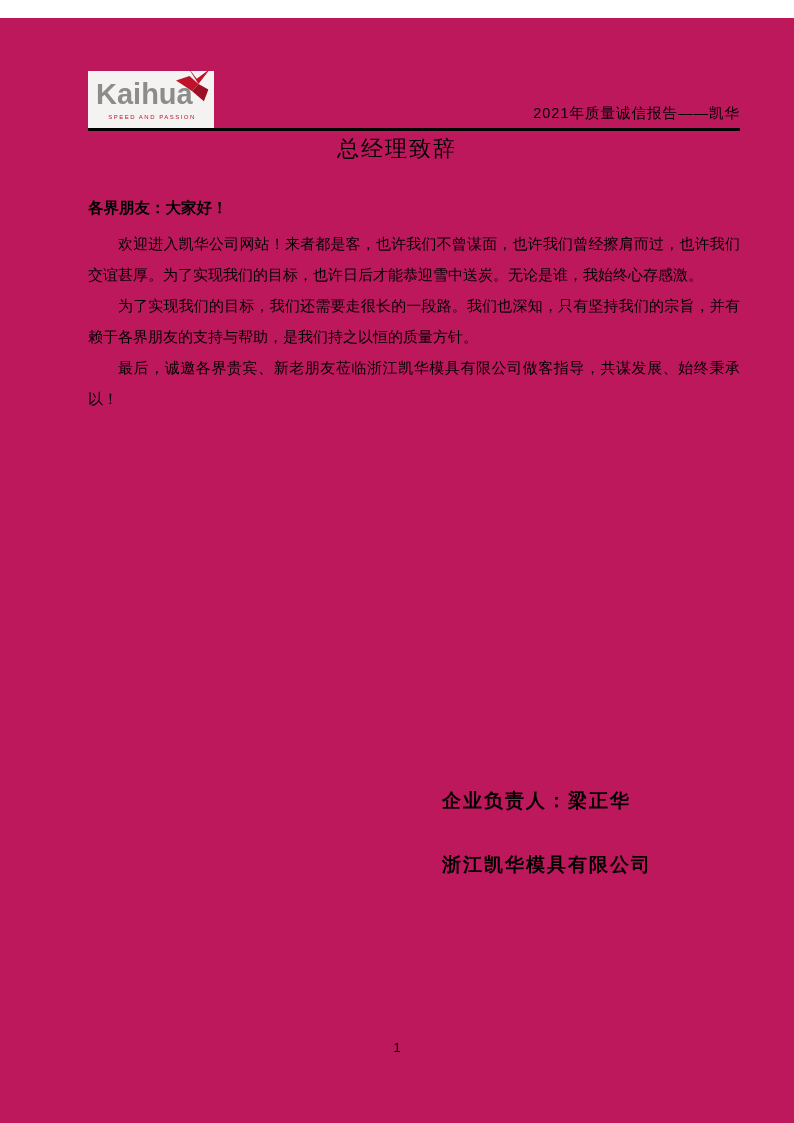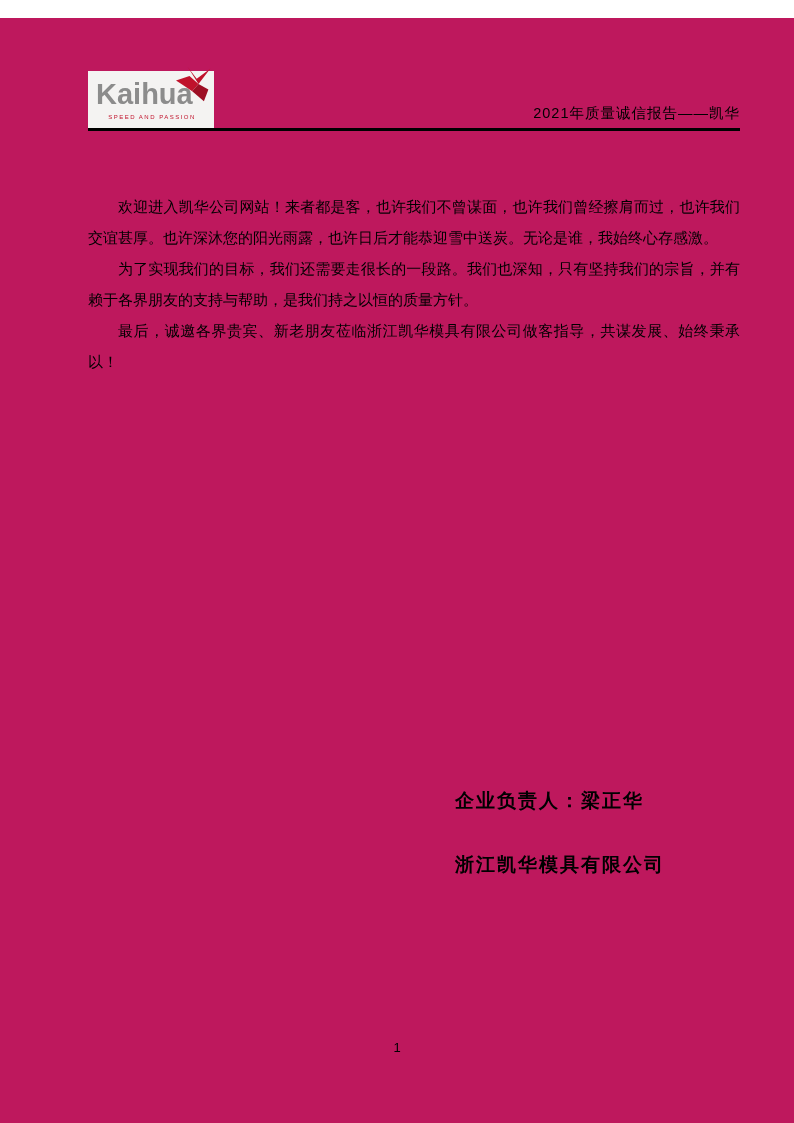--- a/index.html
+++ b/index.html
@@ -88,21 +88,21 @@
     font-family: "Liberation Sans", "DejaVu Sans", sans-serif;
     font-weight: bold;
     font-size: 15.5px;
     margin-bottom: 6px;
   }
   .para { text-indent: 2em; }
 
   
   .signature {
     position: absolute;
-    left: 455px;
+    left: 442px;
     top: 770px;
     font-family: "Liberation Sans", "DejaVu Sans", sans-serif;
     font-weight: bold;
     font-size: 19px;
     letter-spacing: 2px;
   }
   .sig-line { margin-bottom: 38px; white-space: nowrap; }
 
   
   .page-footer {
@@ -128,23 +128,25 @@
         <polygon points="2,15 17,10 27,19 20,27 8,19" fill="#c0122b"></polygon>
         <polygon points="20,27 33,38 38,25 27,19" fill="#9d0f24"></polygon>
       </svg>
     </div>
     <div class="logo-tagline">SPEED AND PASSION</div>
   </div>
 
   <div class="report-title">2021年质量诚信报告——凯华</div>
   <div class="header-rule"></div>
 
+  <h1 class="doc-title">总经理致辞</h1>
 
   <div class="body-text">
-    <p class="para">欢迎进入凯华公司网站！来者都是客，也许我们不曾谋面，也许我们曾经擦肩而过，也许我们交谊甚厚。也许深沐您的阳光雨露，也许日后才能恭迎雪中送炭。无论是谁，我始终心存感激。</p>
+    <p class="greeting">各界朋友：大家好！</p>
+    <p class="para">欢迎进入凯华公司网站！来者都是客，也许我们不曾谋面，也许我们曾经擦肩而过，也许我们交谊甚厚。为了实现我们的目标，也许日后才能恭迎雪中送炭。无论是谁，我始终心存感激。</p>
     <p class="para">为了实现我们的目标，我们还需要走很长的一段路。我们也深知，只有坚持我们的宗旨，并有赖于各界朋友的支持与帮助，是我们持之以恒的质量方针。</p>
     <p class="para">最后，诚邀各界贵宾、新老朋友莅临浙江凯华模具有限公司做客指导，共谋发展、始终秉承以！</p>
   </div>
 
   <div class="signature">
     <div class="sig-line">企业负责人：梁正华</div>
     <div class="sig-line">浙江凯华模具有限公司</div>
   </div>
 
   <div class="page-footer">

